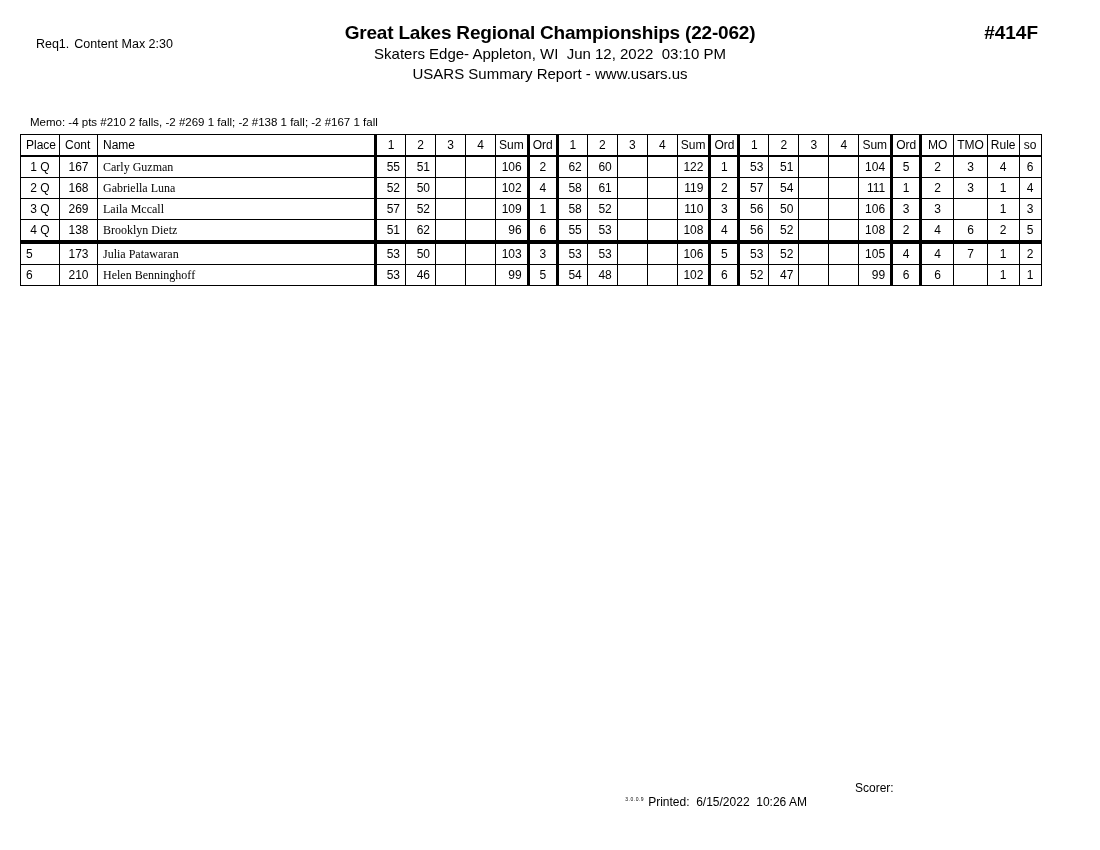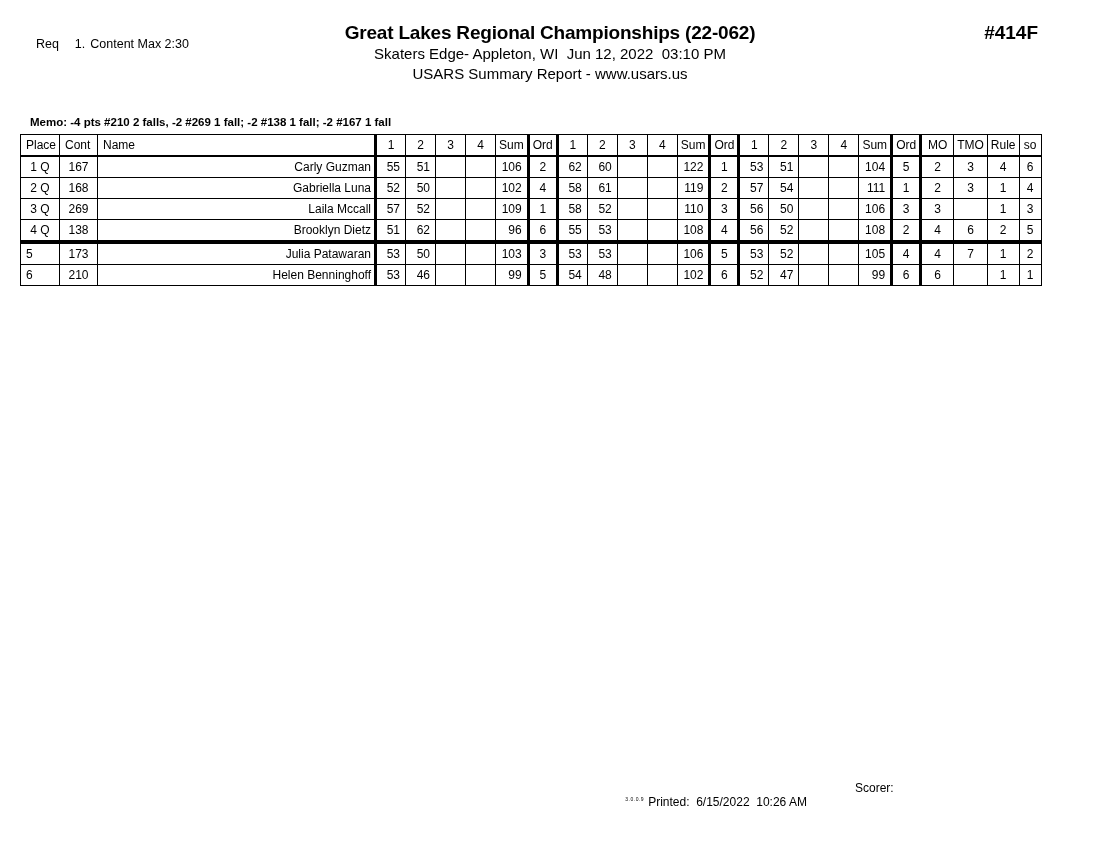--- a/index.html
+++ b/index.html
@@ -18,21 +18,21 @@
 
   
   #req-block {
     position: absolute;
     left: 22px;
     top: 22px;
     font-size: 12.5px;
     line-height: 15px;
   }
   .req-line { white-space: pre; }
-  .req-lbl { margin-right: 16px; }
+  .req-lbl { margin-right: 0; }
   .req-num { margin-right: 5px; }
 
   
   #title-block {
     position: absolute;
     left: 0;
     right: 0;
     top: 22px;
     text-align: center;
   }
@@ -68,21 +68,20 @@
     text-align: center;
   }
 
   
   #memo-line {
     position: absolute;
     left: 30px;
     top: 116px;
     font-size: 11.5px;
     white-space: nowrap;
-    font-weight: bold;
   }
 
   
   #results-table {
     position: absolute;
     left: 20px;
     top: 134px;
     border-collapse: collapse;
     table-layout: fixed;
     font-size: 12px;
@@ -111,21 +110,21 @@
   }
 
   
   .col-head { text-align: center; }
   .col-head-left { text-align: left; padding-left: 5px !important; }
 
   
   .c-place { text-align: left; padding-left: 5px !important; }
   .c-place.qual { text-align: center; padding-left: 3px !important; }
   .c-cont  { text-align: center; }
-  .c-name  { text-align: right; padding-left: 5px !important; }
+  .c-name  { text-align: left; padding-left: 5px !important; font-family: Liberation Serif, serif; }
   .c-num   { text-align: right; padding-right: 5px !important; }
   .c-ord   { text-align: center; font-weight: bold; }
   .c-tail  { text-align: center; }
 
   .row-qual td { font-weight: bold; }
 
   
   .thick-left  { border-left: 3px solid #000000 !important; }
   .thick-right { border-right: 3px solid #000000 !important; }
   .row-cutline td { border-bottom: 4px solid #000000 !important; }

